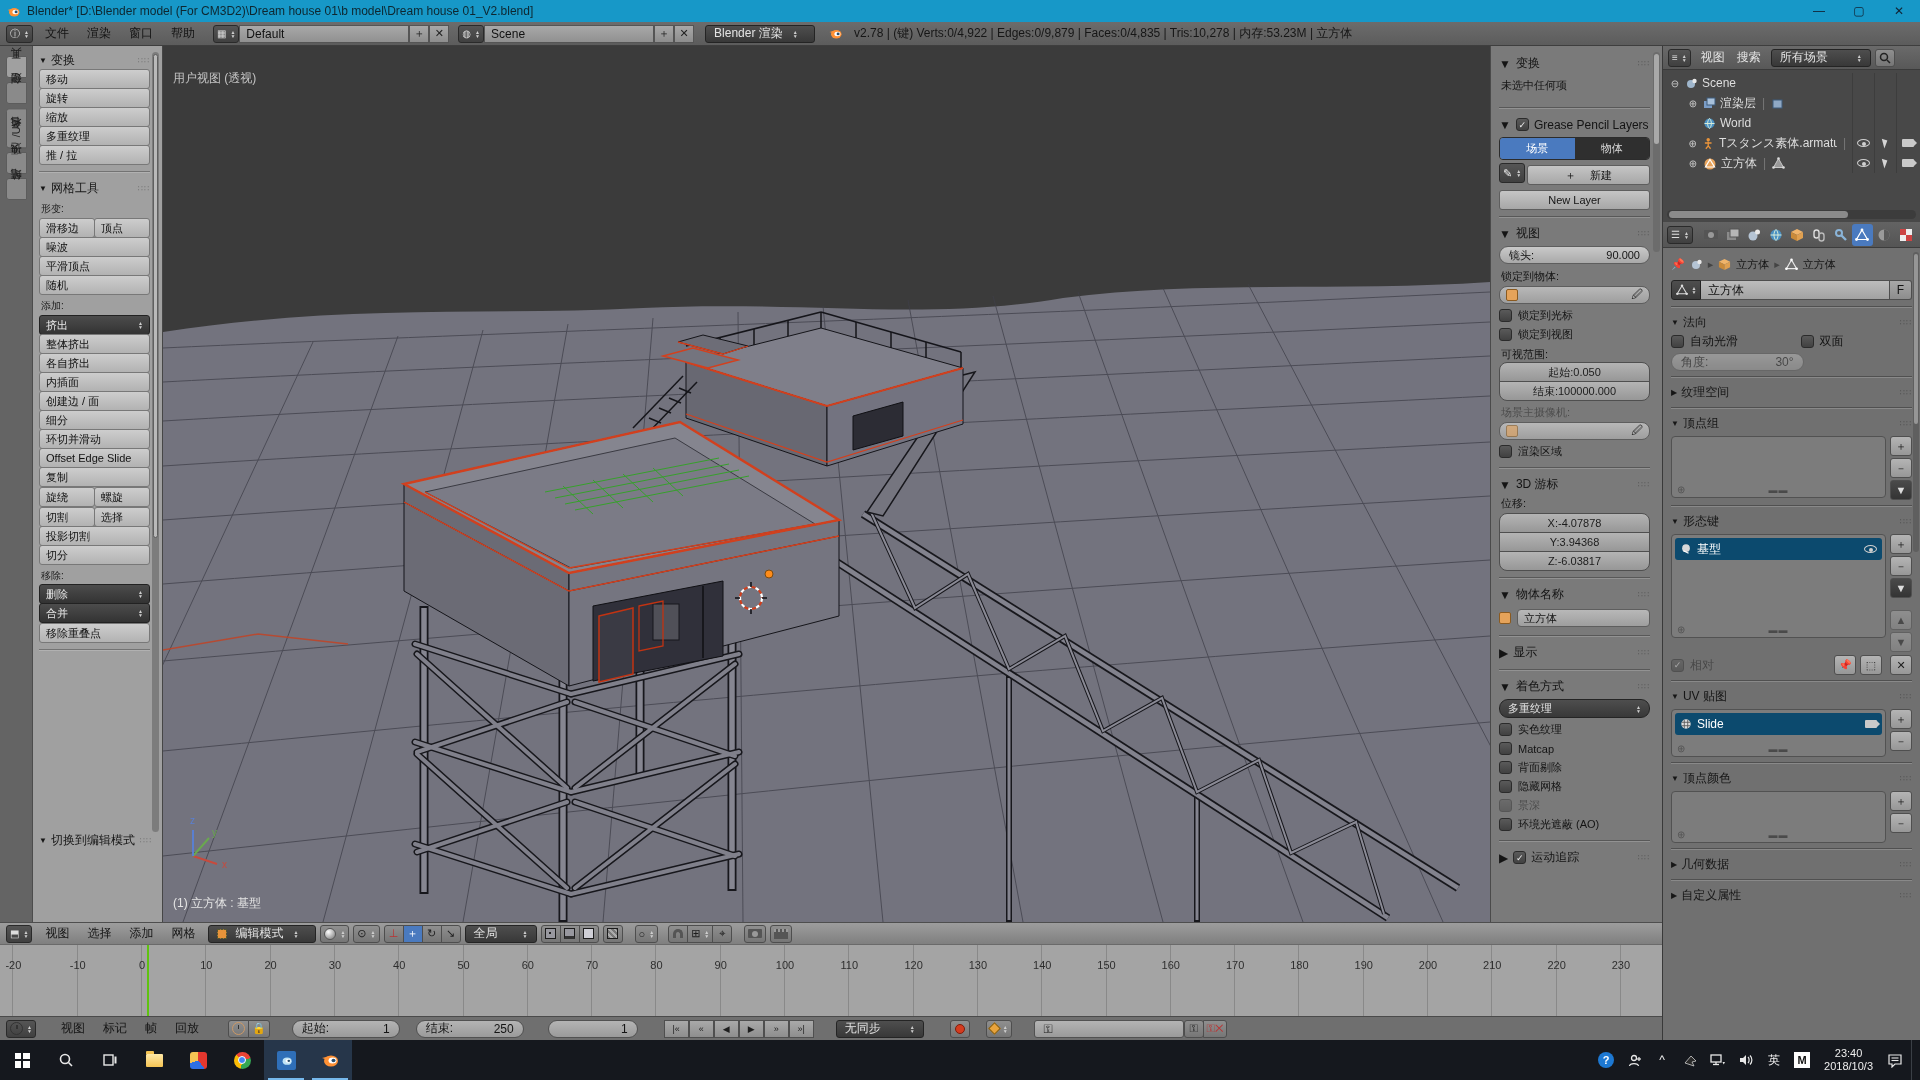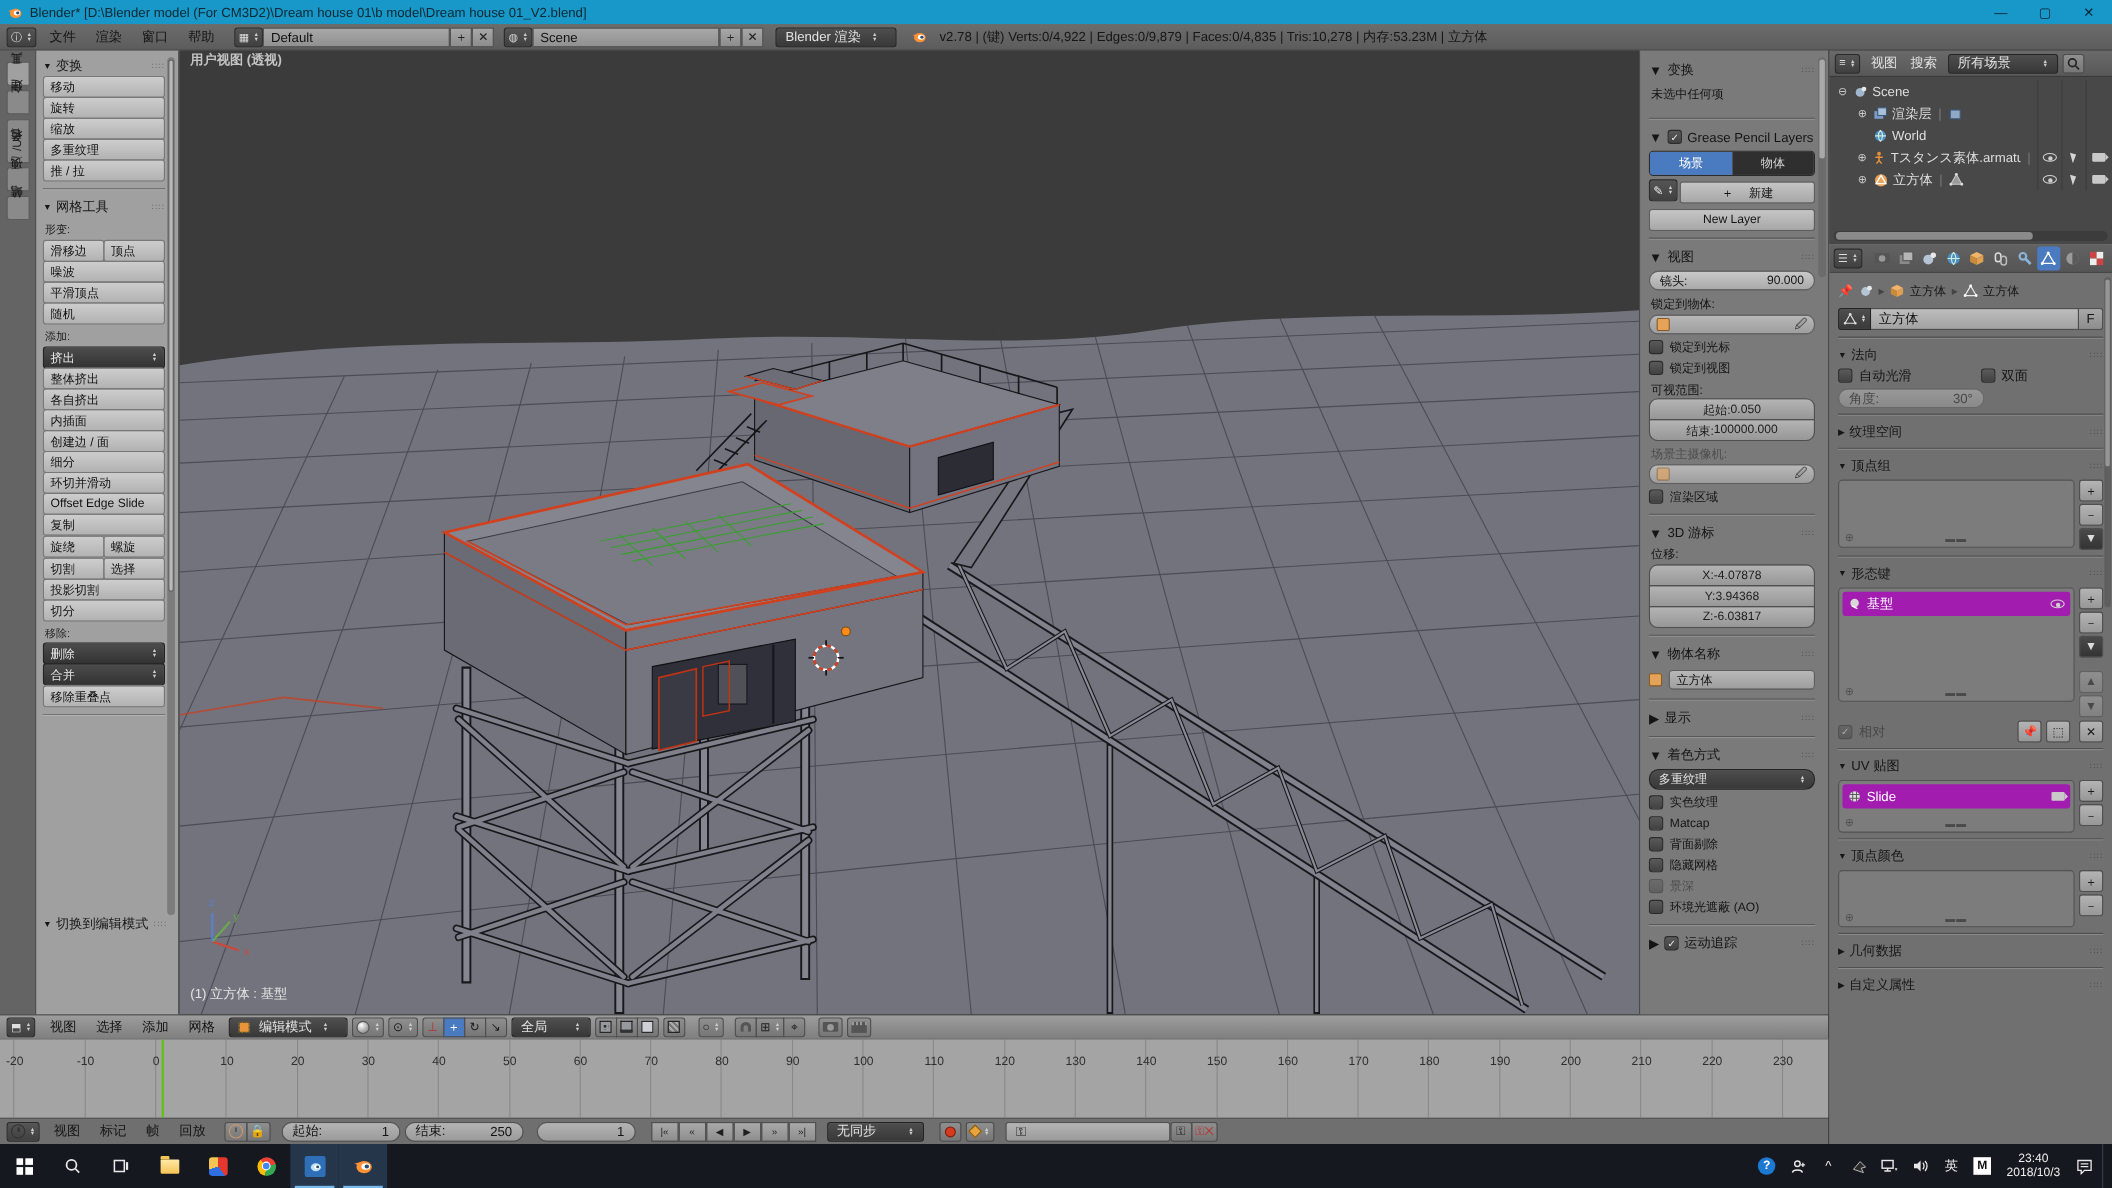--- a/index.html
+++ b/index.html
@@ -57,21 +57,21 @@
            display:flex; align-items:center; justify-content:space-between; padding:0 6px; color:#e8e8e8; font-size:11px; }
   .pair { display:flex; }
   .pair > div { flex:1; }
   .pair > div + div { margin-left:-1px; }
   .sep { border-top:1px solid rgba(0,0,0,.28); box-shadow:0 1px 0 rgba(255,255,255,.18); margin:6px 0; }
   .vscroll { position:absolute; right:3px; top:6px; bottom:90px; width:7px; background:#7c7c7c; border-radius:4px; }
   .vscroll .thumb { position:absolute; left:1px; right:1px; top:2px; height:62%; background:#b9b9b9; border-radius:4px; border:1px solid #5f5f5f; }
 
   
   .viewport { flex:1; position:relative; background:#3b3b3b; overflow:hidden; }
-  .vp-label { position:absolute; left:10px; top:0; color:#c3c3c3; font-size:12px;font-weight:bold; }
+  .vp-label { position:absolute; left:10px; top:24px; color:#c3c3c3; font-size:12px; }
   .vp-status { position:absolute; left:10px; bottom:10px; color:#e4e4e4; font-size:12px; }
 
   
   .npanel { width:172px; background:#7a7a7a; border-left:1px solid #4a4a4a; padding:4px 12px 4px 8px;
             position:relative; overflow:hidden; color:#141414; font-size:11px; }
   .np-h { display:flex; align-items:center; gap:5px; height:21px; font-size:12px; color:#141414; margin-top:3px; }
   .np-h .dots { margin-left:auto; color:rgba(0,0,0,.35); font-size:8px; letter-spacing:1px; }
   .sld { height:18px; border:1px solid #5e5e5e; border-radius:9px; background:linear-gradient(#c9c9c9,#a9a9a9);
          display:flex; align-items:center; justify-content:space-between; padding:0 9px; color:#141414; margin:2px 0; }
   .sld.sq { border-radius:7px; }
@@ -103,21 +103,21 @@
           border-radius:3px; display:flex; align-items:center; justify-content:center; padding:0 3px; color:#1d1d1d; font-size:11px; gap:2px; }
   .hbtn.on { background:#4a7abf; color:#fff; }
   .hgrp { display:flex; }
   .hgrp .hbtn + .hbtn { margin-left:-1px; border-radius:0; }
   .hgrp .hbtn:first-child { border-radius:3px 0 0 3px; }
   .hgrp .hbtn:last-child { border-radius:0 3px 3px 0; }
   .timeline-strip { height:72px; background:#a4a4a4; border-top:1px solid #6a6a6a; position:relative; overflow:hidden; }
   .tick { position:absolute; top:0; bottom:0; border-left:1px solid rgba(90,90,90,.35); }
   .tick span { position:absolute; top:14px; left:0; transform:translateX(-50%); font-size:11px; color:#2e2e2e; }
   .cfline { position:absolute; top:0; bottom:0; width:2px; background:#5fc210; }
-  .timeline-header { height:24px; background:#6f6f6f; border-top:1px solid #4a4a4a; display:flex; align-items:center; gap:4px; padding:0 6px; color:#151515; }
+  .timeline-header { height:24px; background:#6f6f6f; border-top:1px solid #4a4a4a; display:flex; align-items:center; gap:16px; padding:0 6px; color:#151515; }
   .tfld { height:18px; border:1px solid #515151; border-radius:9px; background:linear-gradient(#b4b4b4,#9a9a9a);
           display:flex; align-items:center; justify-content:space-between; padding:0 9px; color:#141414; }
   .tbtn { width:25px; height:18px; background:linear-gradient(#a9a9a9,#8e8e8e); border:1px solid #4f4f4f;
           display:flex; align-items:center; justify-content:center; font-size:9px; color:#1e1e1e; }
   .rec { width:10px; height:10px; border-radius:50%; background:#d43b1e; border:1px solid #7d1d0c; }
   .diam { width:9px; height:9px; background:#e8a33c; border:1px solid #7d5a14; transform:rotate(45deg); }
 
   
   .outliner { height:176px; background:#484848; color:#dedede; position:relative; overflow:hidden; }
   .ol-header { height:24px; background:linear-gradient(#6a6a6a,#585858); border-bottom:1px solid #3a3a3a;
@@ -150,21 +150,21 @@
             display:flex; align-items:center; justify-content:center; gap:2px; }
   .nr-fld { flex:1; height:20px; background:linear-gradient(#bdbdbd,#a2a2a2); border:1px solid #4e4e4e; border-left:none;
             display:flex; align-items:center; padding:0 7px; color:#111; }
   .nr-f { width:22px; height:20px; background:linear-gradient(#a8a8a8,#8d8d8d); border:1px solid #4e4e4e; border-left:none;
           border-radius:0 3px 3px 0; display:flex; align-items:center; justify-content:center; }
   .listwrap { display:flex; gap:4px; margin:3px 0; }
   .lst { flex:1; background:#7c7c7c; border:1px solid #525252; border-radius:4px; position:relative; overflow:hidden; }
   .lst .grip { position:absolute; bottom:2px; left:50%; transform:translateX(-50%); color:rgba(0,0,0,.4); font-size:9px; letter-spacing:1px; }
   .lst .addc { position:absolute; bottom:2px; left:5px; color:rgba(0,0,0,.35); font-size:10px; }
   .lrow { height:22px; margin:3px; border-radius:3px; display:flex; align-items:center; gap:5px; padding:0 5px; }
-  .lrow.sel { background:#a21caf; color:#fff; }
+  .lrow.sel { background:#0c4a6e; color:#fff; }
   .sidecol { width:22px; display:flex; flex-direction:column; gap:2px; }
   .sq { height:20px; background:linear-gradient(#b4b4b4,#979797); border:1px solid #4f4f4f; border-radius:3px;
         display:flex; align-items:center; justify-content:center; color:#1c1c1c; font-size:11px; }
   .sq.dark { background:linear-gradient(#4a4a4a,#343434); color:#ddd; }
   .row2 { display:flex; gap:18px; align-items:center; }
   .row2 > * { flex:1; }
   .props .sep { margin:5px 0; }
   .p-scroll { position:absolute; right:1px; top:30px; width:6px; height:300px; background:#5f5f5f; border-radius:3px; }
   .p-scroll .thumb { position:absolute; left:1px; right:1px; top:2px; height:170px; background:#969696; border-radius:3px; }
 

